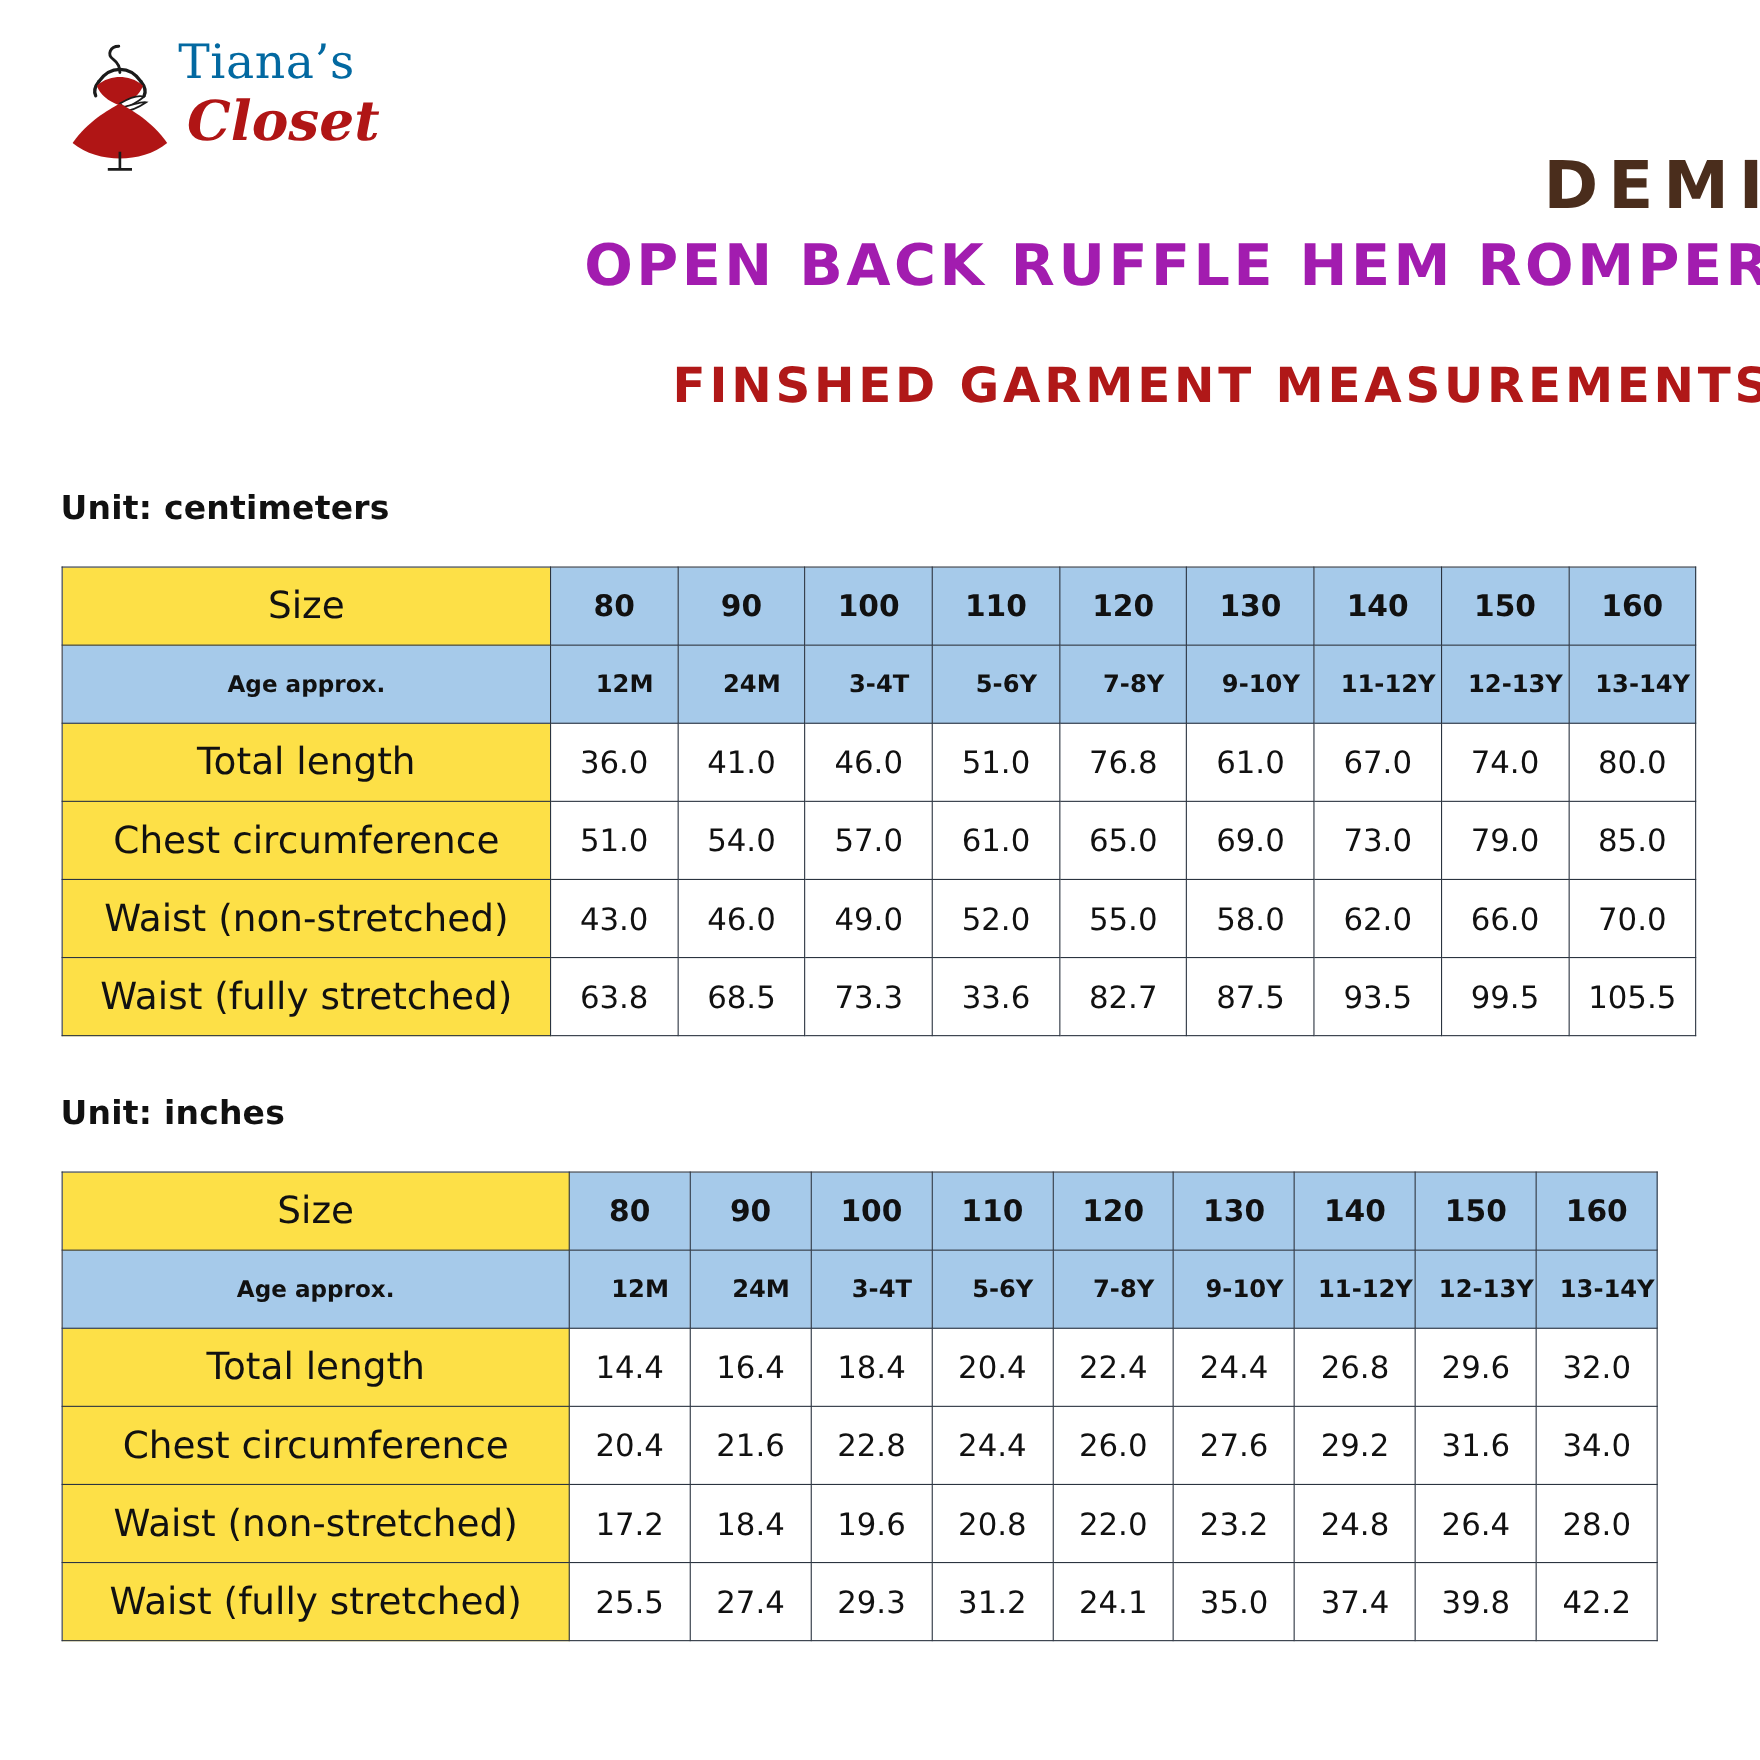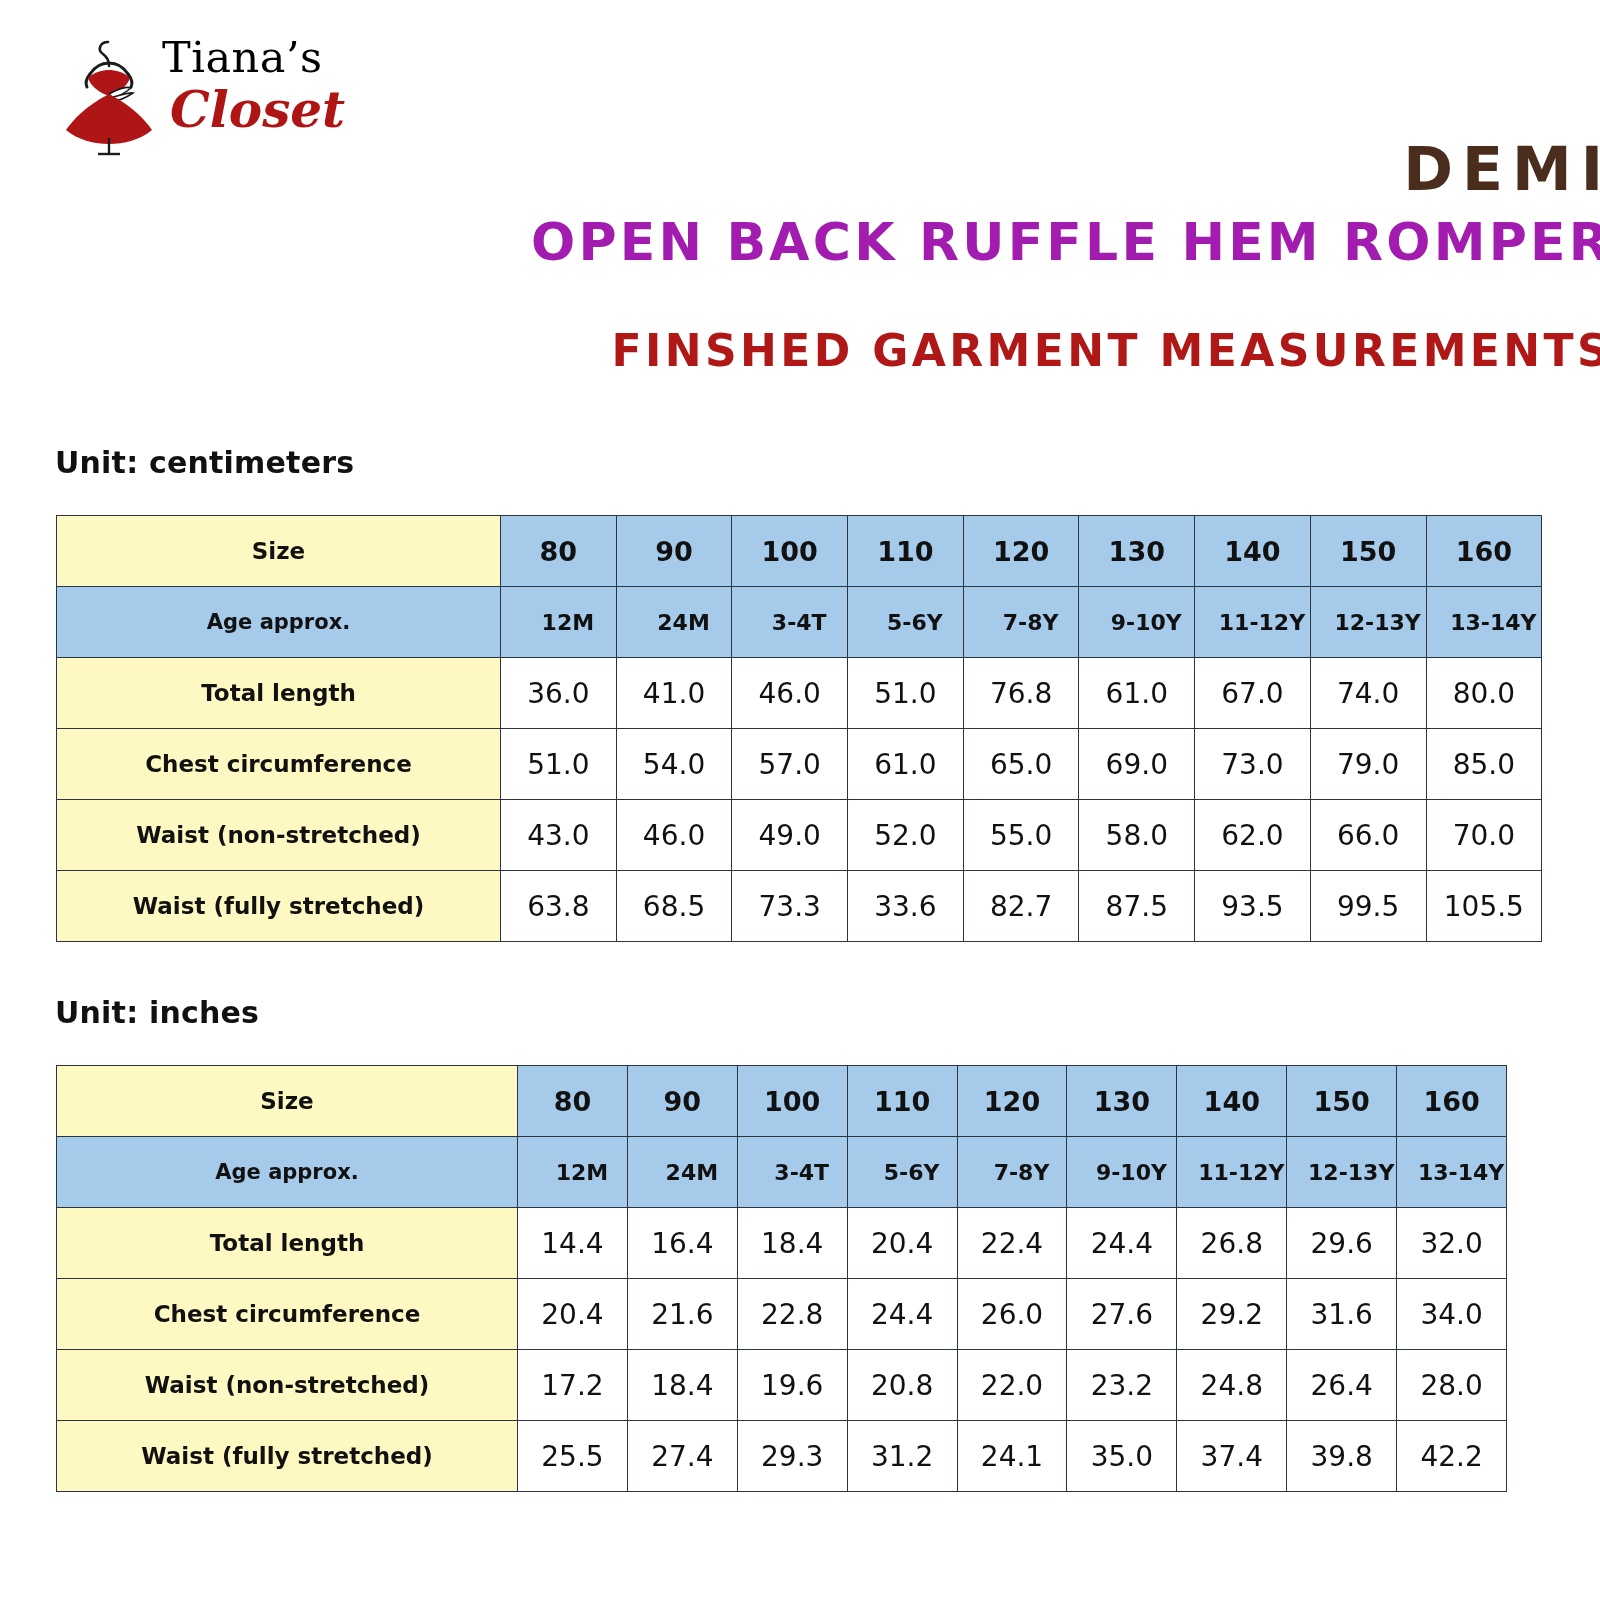--- a/index.html
+++ b/index.html
@@ -33,21 +33,21 @@
   .logo-wordmark {
     position: absolute;
     left: 112px;
     top: 6px;
     width: 190px;
     height: 120px;
   }
   .logo-tianas {
     font-family: "DejaVu Serif", serif;
     font-size: 43px;
-    color: #000000;
+    color: #0369a1;
     letter-spacing: 0.5px;
     line-height: 1;
     white-space: nowrap;
   }
   .logo-closet {
     font-family: "DejaVu Serif", serif;
     font-style: italic;
     font-weight: bold;
     font-size: 50px;
     color: #b01515;
@@ -124,23 +124,23 @@
     width: 1450px;
   }
   .sizetable td {
     border: 1.6px solid #2b3440;
     text-align: center;
     vertical-align: middle;
     font-family: "DejaVu Sans", sans-serif;
     color: #111111;
   }
   .sizetable .label-cell {
-    background: #fef9c3;
-    font-weight: bold;
-    font-size: 23px;
+    background: #fde047;
+    font-weight: normal;
+    font-size: 34px;
     height: 68px;
   }
   .sizetable .hdr-cell {
     background: #a6caea;
     font-weight: bold;
     font-size: 27px;
     height: 68px;
   }
   .sizetable .age-label-cell {
     background: #a6caea;

